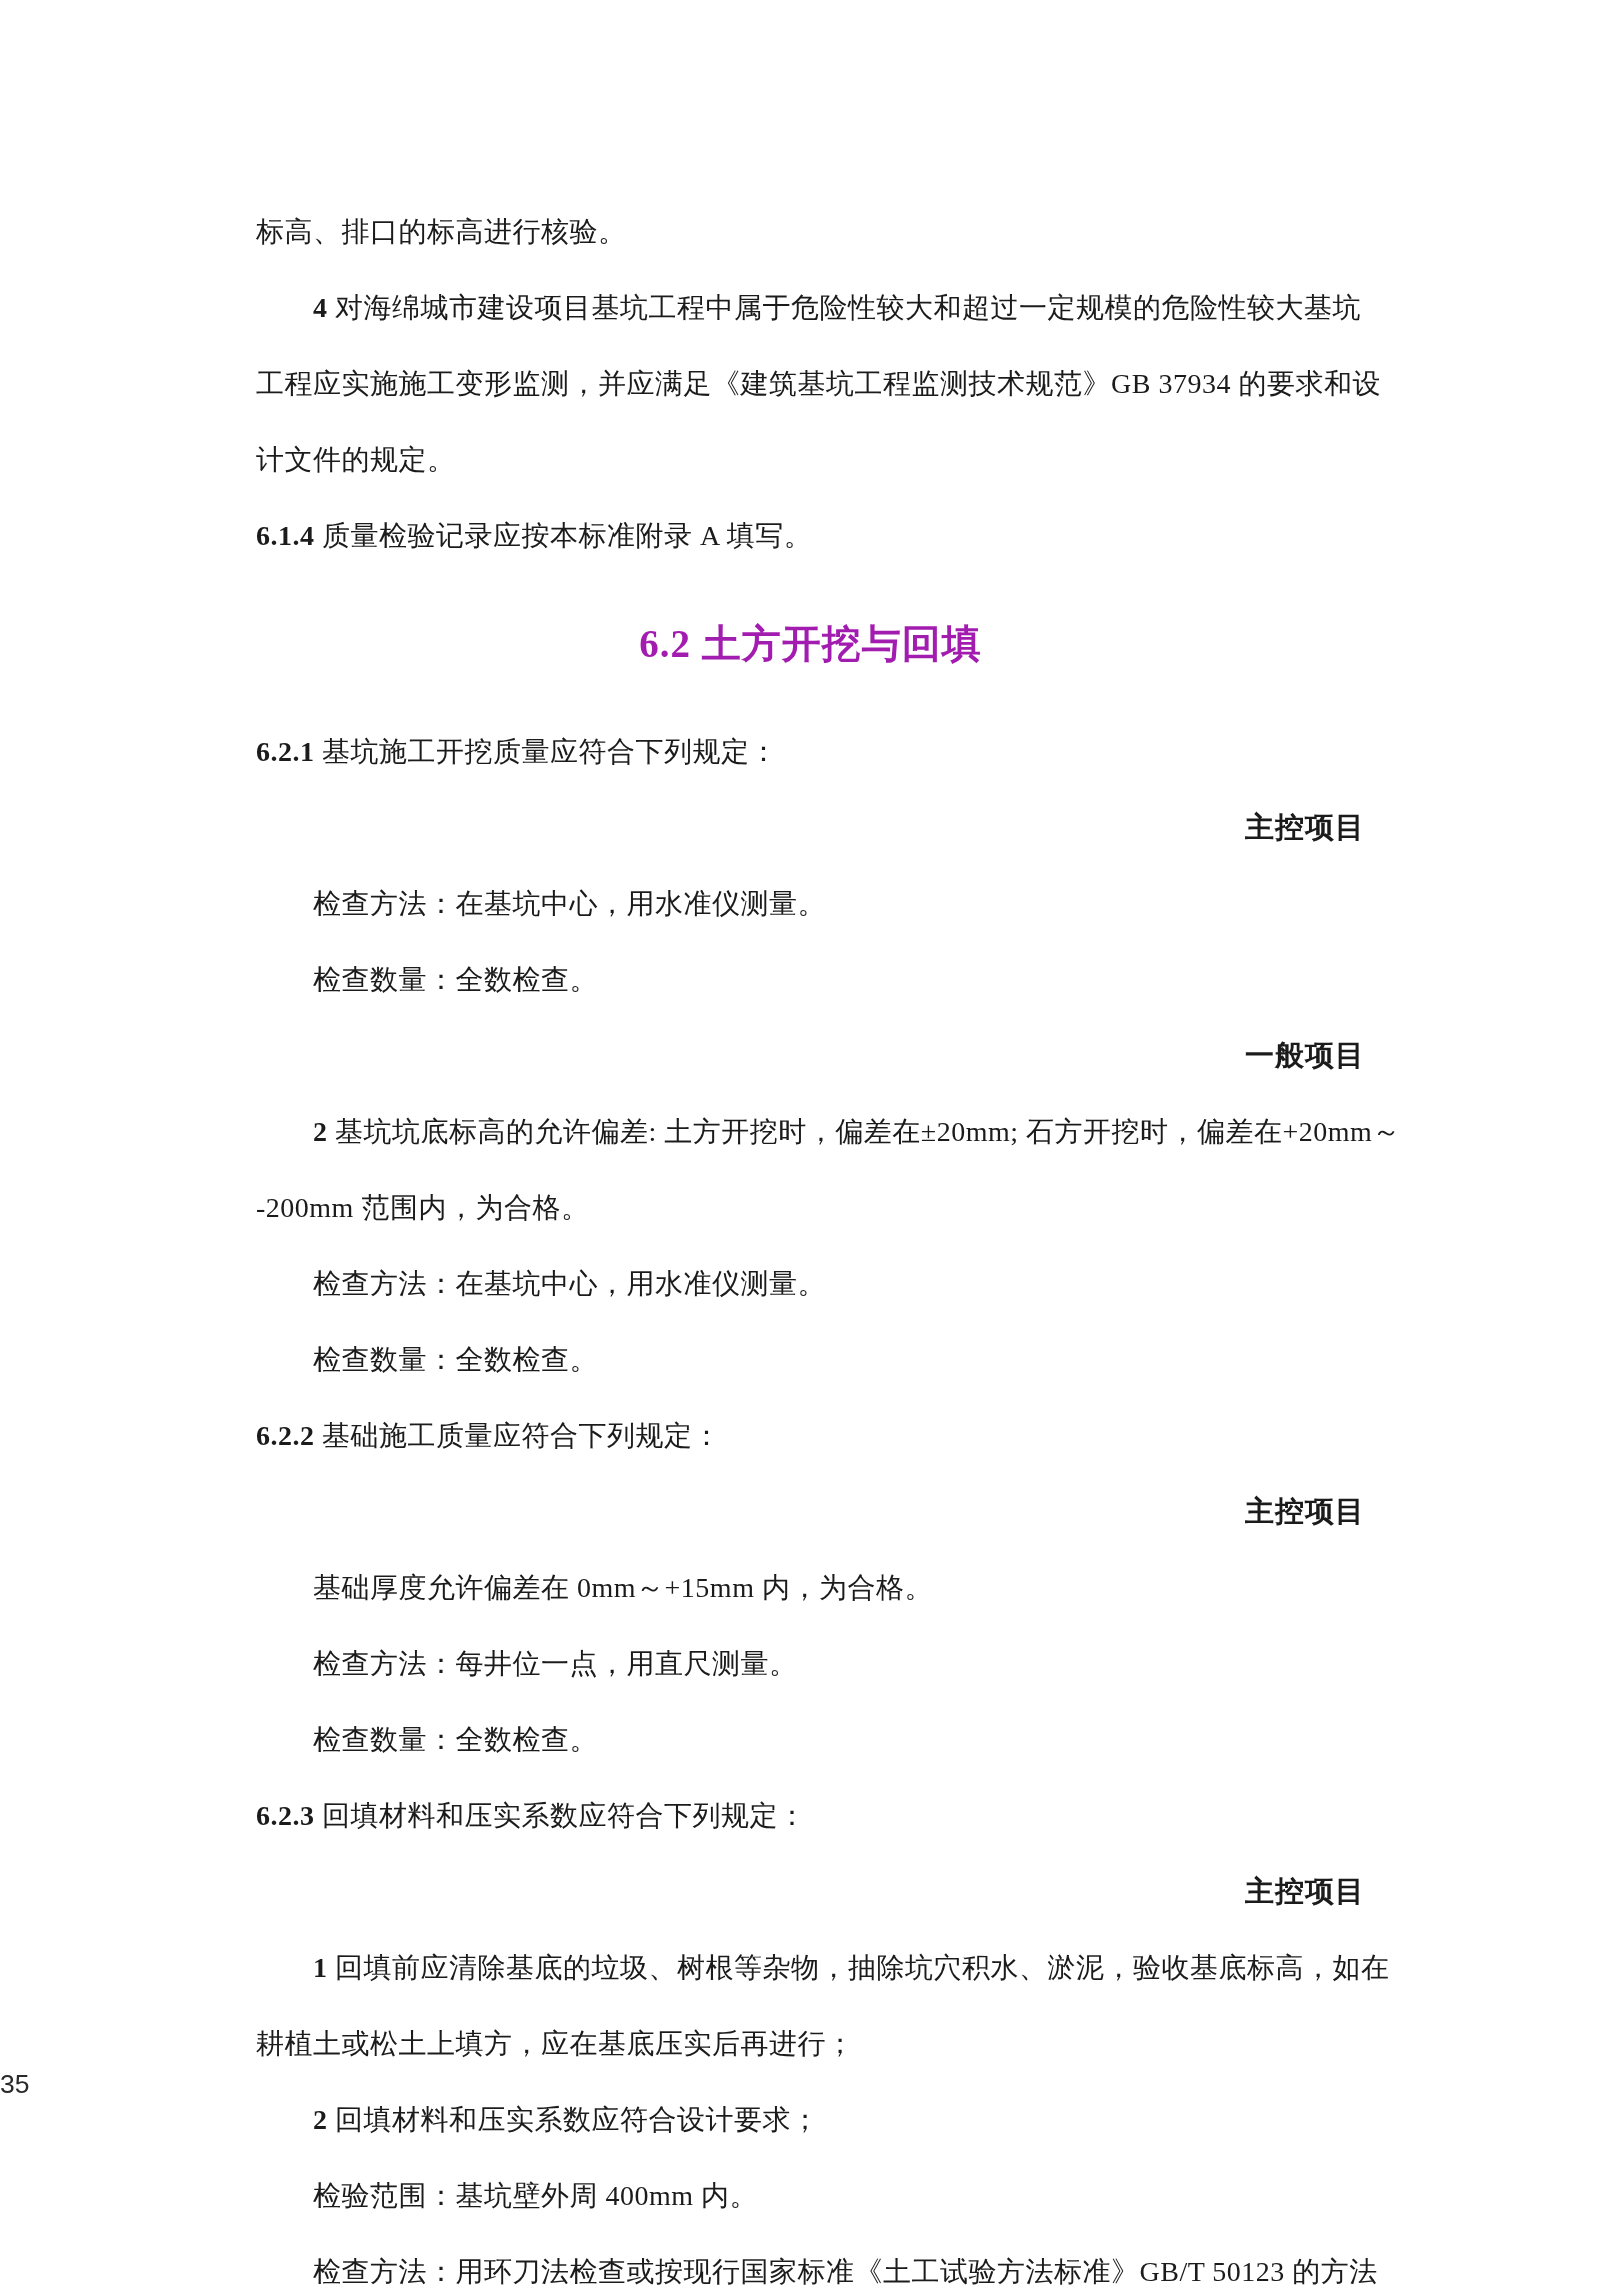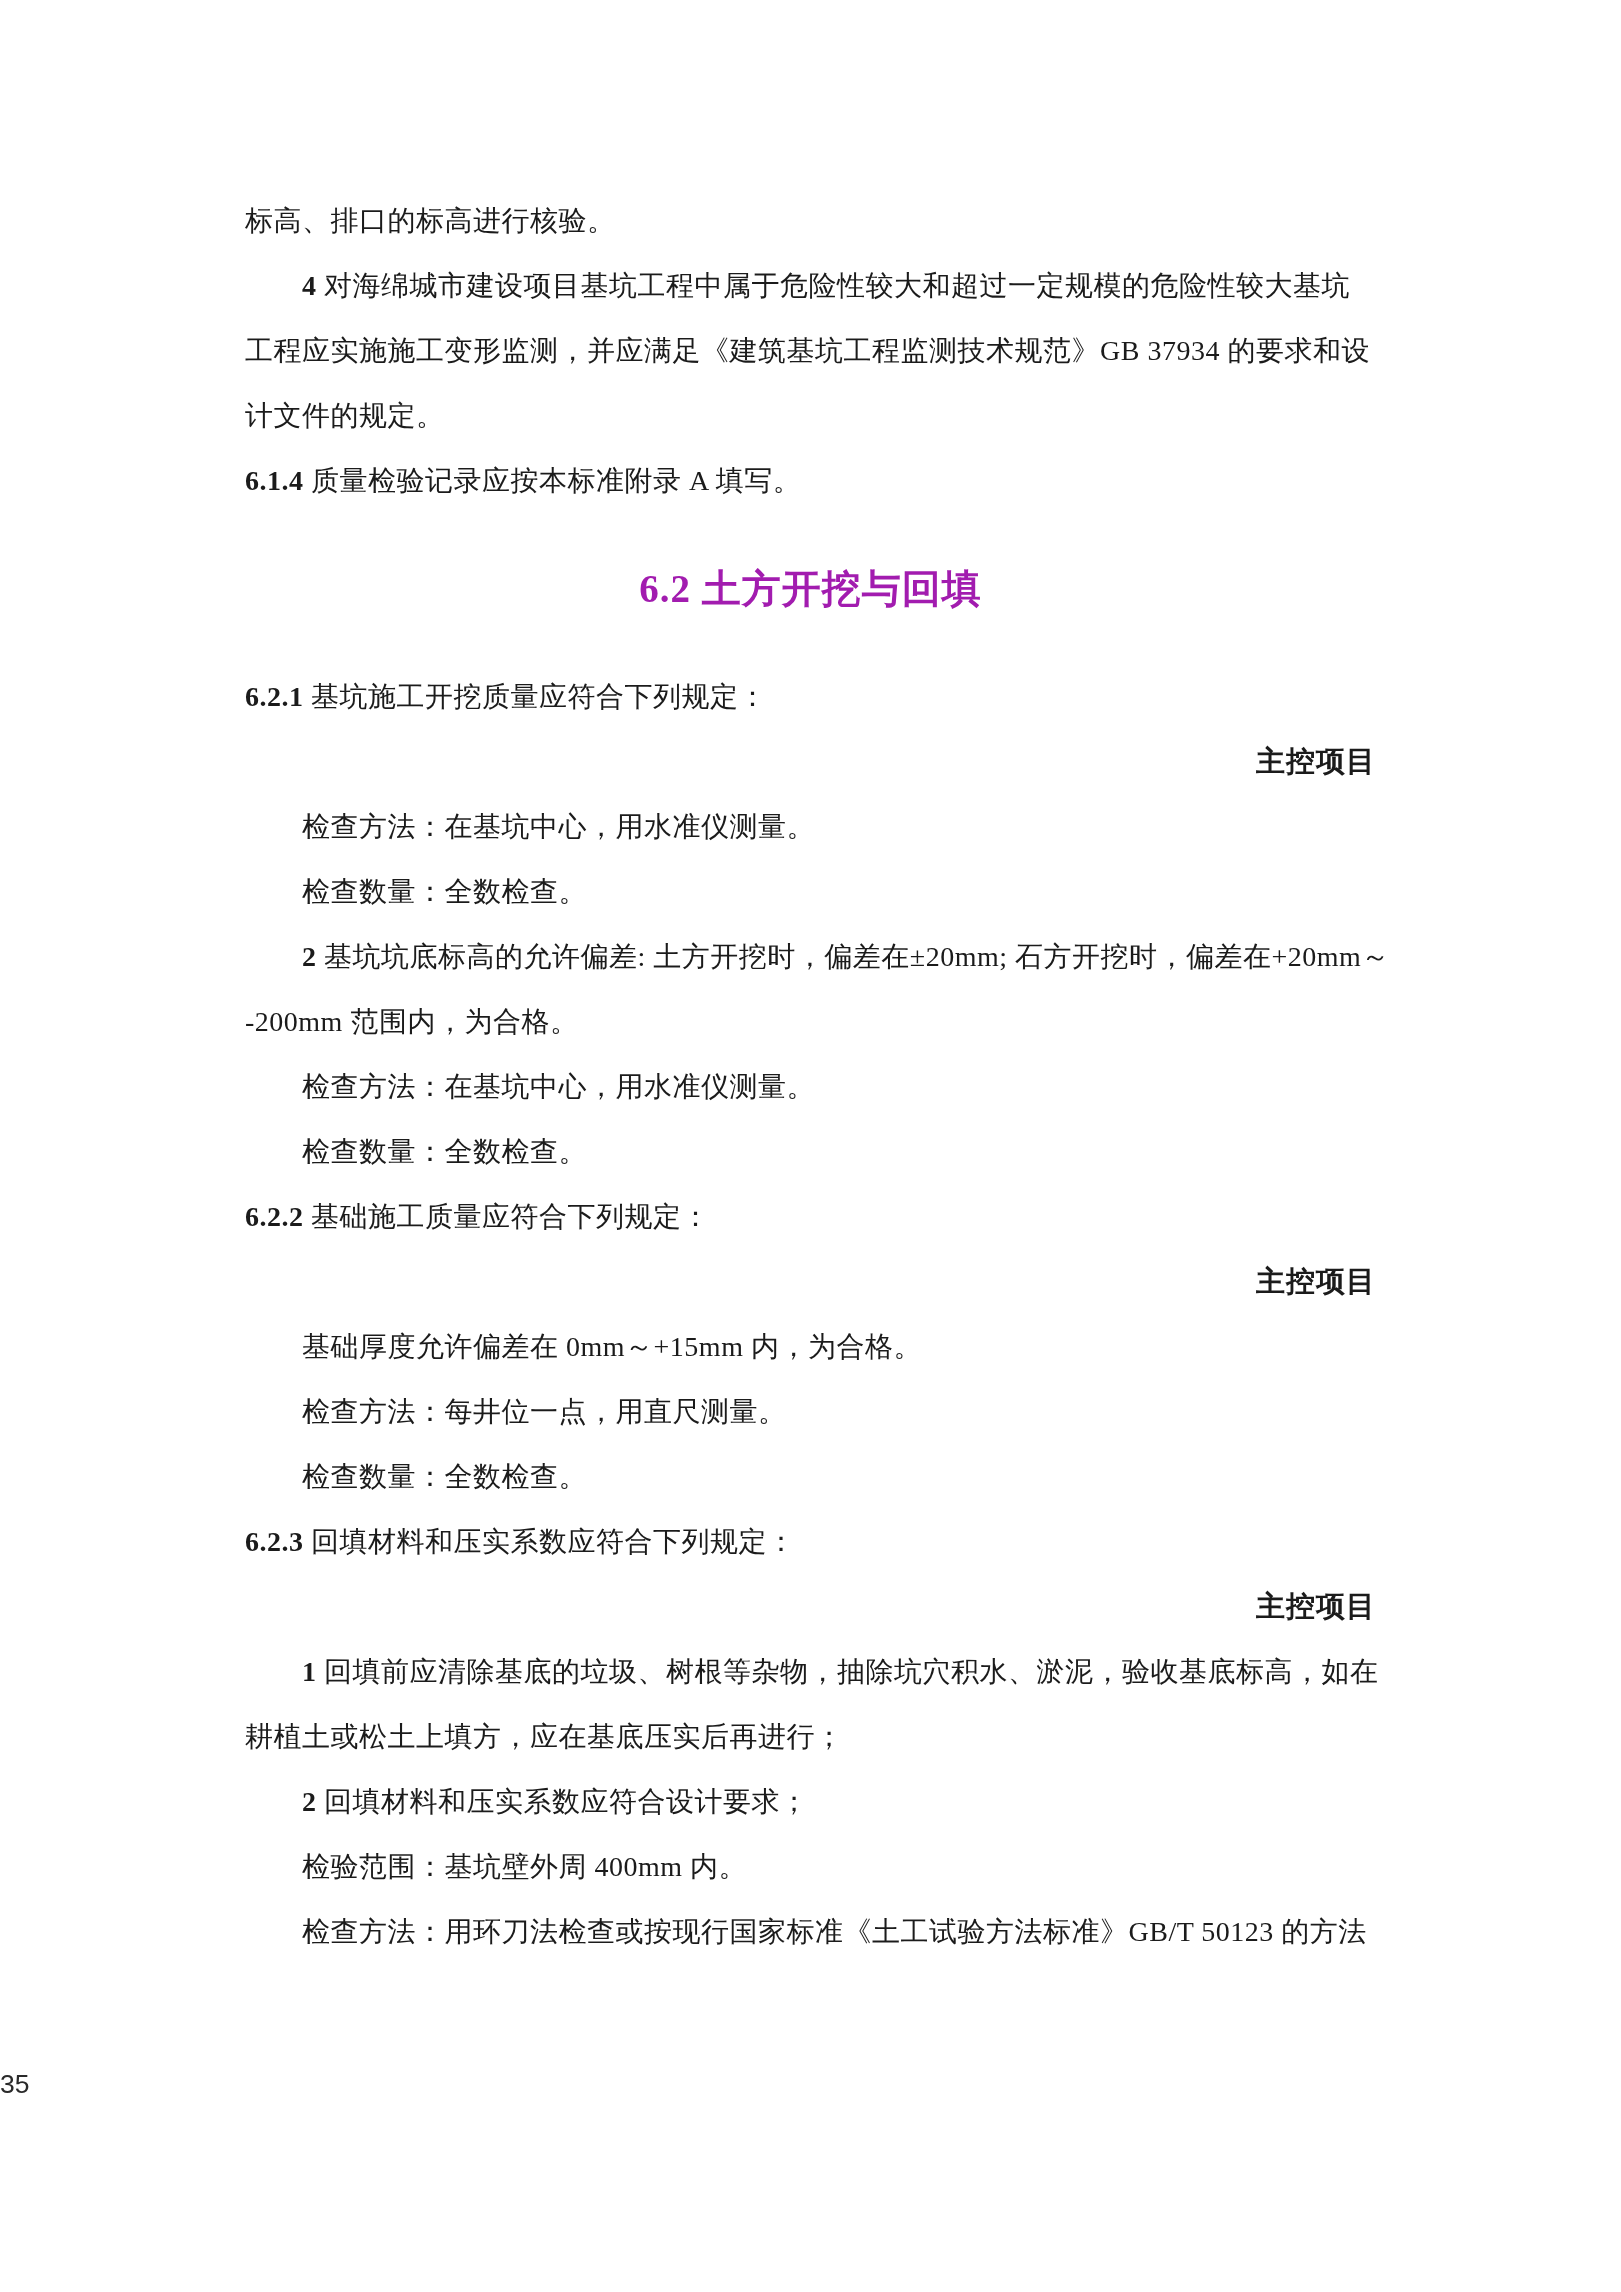--- a/index.html
+++ b/index.html
@@ -13,21 +13,21 @@
     height: 2293px;
     background: #ffffff;
     overflow: hidden;
     font-family: "Liberation Serif", "DejaVu Serif", serif;
     color: #1b1b1b;
   }
   .body-area {
     padding: 188px 245px 0 245px;
   }
   .ln {
-    margin: 0;
+    margin: 11px;
     font-size: 28px;
     line-height: 65px;
     white-space: nowrap;
     letter-spacing: 0.5px;
   }
   .ln.indent {
     text-indent: 57px;
   }
   .ln .pf {
     font-weight: bold;
@@ -77,20 +77,21 @@
 
     <h2 class="heading">6.2 土方开挖与回填</h2>
 
     <p class="ln"><b class="pf">6.2.1</b><span> 基坑施工开挖质量应符合下列规定：</span></p>
 
     <p class="ln center-bold"><span>主控项目</span></p>
 
     <p class="ln indent"><span>检查方法：在基坑中心，用水准仪测量。</span></p>
     <p class="ln indent"><span>检查数量：全数检查。</span></p>
 
+    <p class="ln center-bold"><span>一般项目</span></p>
 
     <p class="ln indent"><b class="pf">2</b><span> 基坑坑底标高的允许偏差: 土方开挖时，偏差在±20mm; 石方开挖时，偏差在+20mm～</span></p>
     <p class="ln"><span>-200mm 范围内，为合格。</span></p>
     <p class="ln indent"><span>检查方法：在基坑中心，用水准仪测量。</span></p>
     <p class="ln indent"><span>检查数量：全数检查。</span></p>
 
     <p class="ln"><b class="pf">6.2.2</b><span> 基础施工质量应符合下列规定：</span></p>
 
     <p class="ln center-bold"><span>主控项目</span></p>
 

